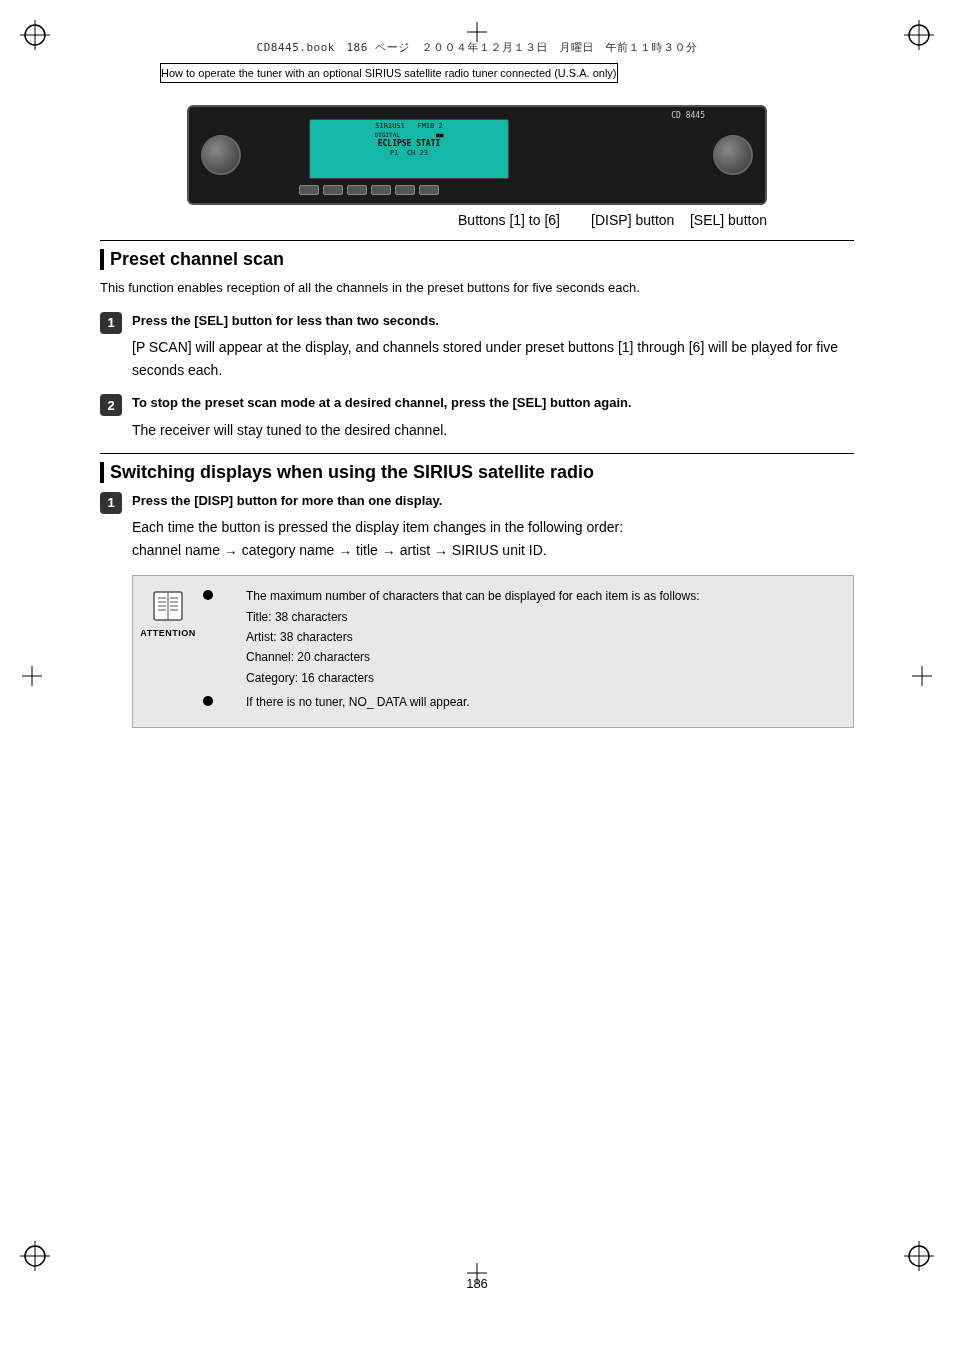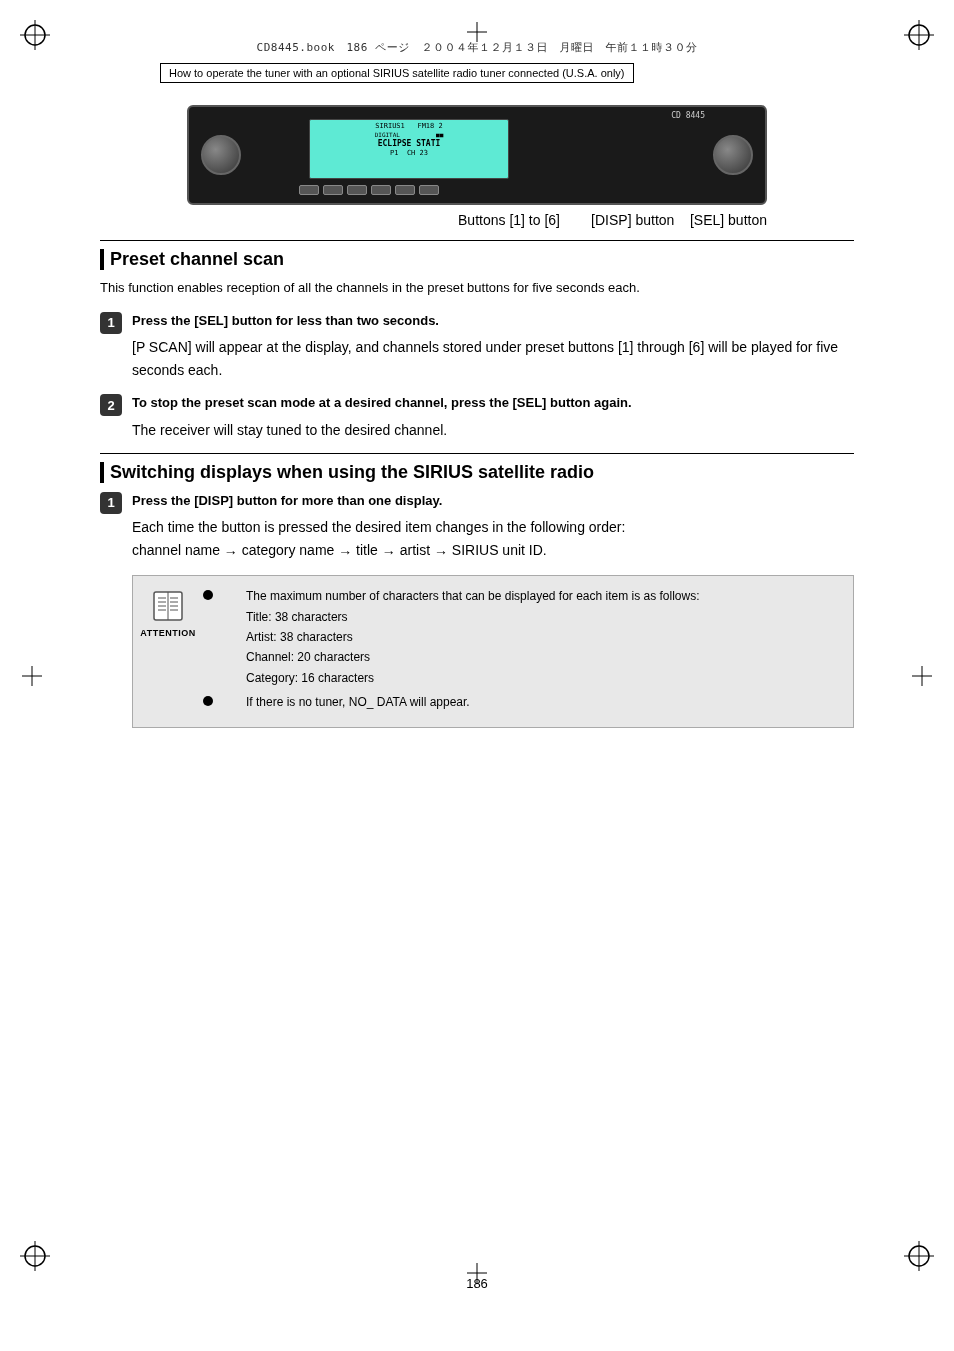--- a/index.html
+++ b/index.html
@@ -40,21 +40,21 @@
       text-align: center;
       margin-top: 10px;
       margin-bottom: 8px;
       font-family: monospace;
       letter-spacing: 0.5px;
     }
 
     
     .caption-box {
       border: 1px solid #000;
-      padding: 3px 8px;
+      padding: 3px 0;
       font-size: 11px;
       margin-bottom: 12px;
       display: inline-block;
       margin-left: 60px;
     }
 
     
     .device-image-wrapper {
       text-align: center;
       margin-bottom: 8px;
@@ -71,21 +71,21 @@
       position: relative;
       overflow: hidden;
     }
 
     .device-screen {
       position: absolute;
       top: 12px;
       left: 120px;
       width: 200px;
       height: 60px;
-      background: #5eead4;
+      background: #14b8a6;
       border: 1px solid #444;
       border-radius: 2px;
       font-size: 8px;
       color: #000;
       padding: 2px;
       overflow: hidden;
     }
     .device-screen-line {
       font-family: monospace;
       font-size: 7px;
@@ -389,21 +389,21 @@
 
   <div class="content-area">
     <hr class="section-rule">
     <div class="section-heading">Switching displays when using the SIRIUS satellite radio</div>
 
     <div class="step-block">
       <div class="step-number">1</div>
       <div class="step-content">
         <div class="step-title">Press the [DISP] button for more than one display.</div>
         <div class="step-body">
-          <span>Each time the button is pressed the desired item changes in the following order:</span><br>
+          <span>Each time the button is pressed the display item changes in the following order:</span><br>
           <span>channel name → category name → title → artist → SIRIUS unit ID.</span>
         </div>
 
         <div class="attention-box">
           <div class="attention-icon">
             <svg class="attention-icon-book" viewBox="0 0 36 36">
               <rect x="4" y="4" width="28" height="28" rx="2" fill="#fff" stroke="#555" stroke-width="1.5"></rect>
               <line x1="18" y1="4" x2="18" y2="32" stroke="#555" stroke-width="1"></line>
               <line x1="8" y1="10" x2="16" y2="10" stroke="#555" stroke-width="1"></line>
               <line x1="8" y1="14" x2="16" y2="14" stroke="#555" stroke-width="1"></line>

